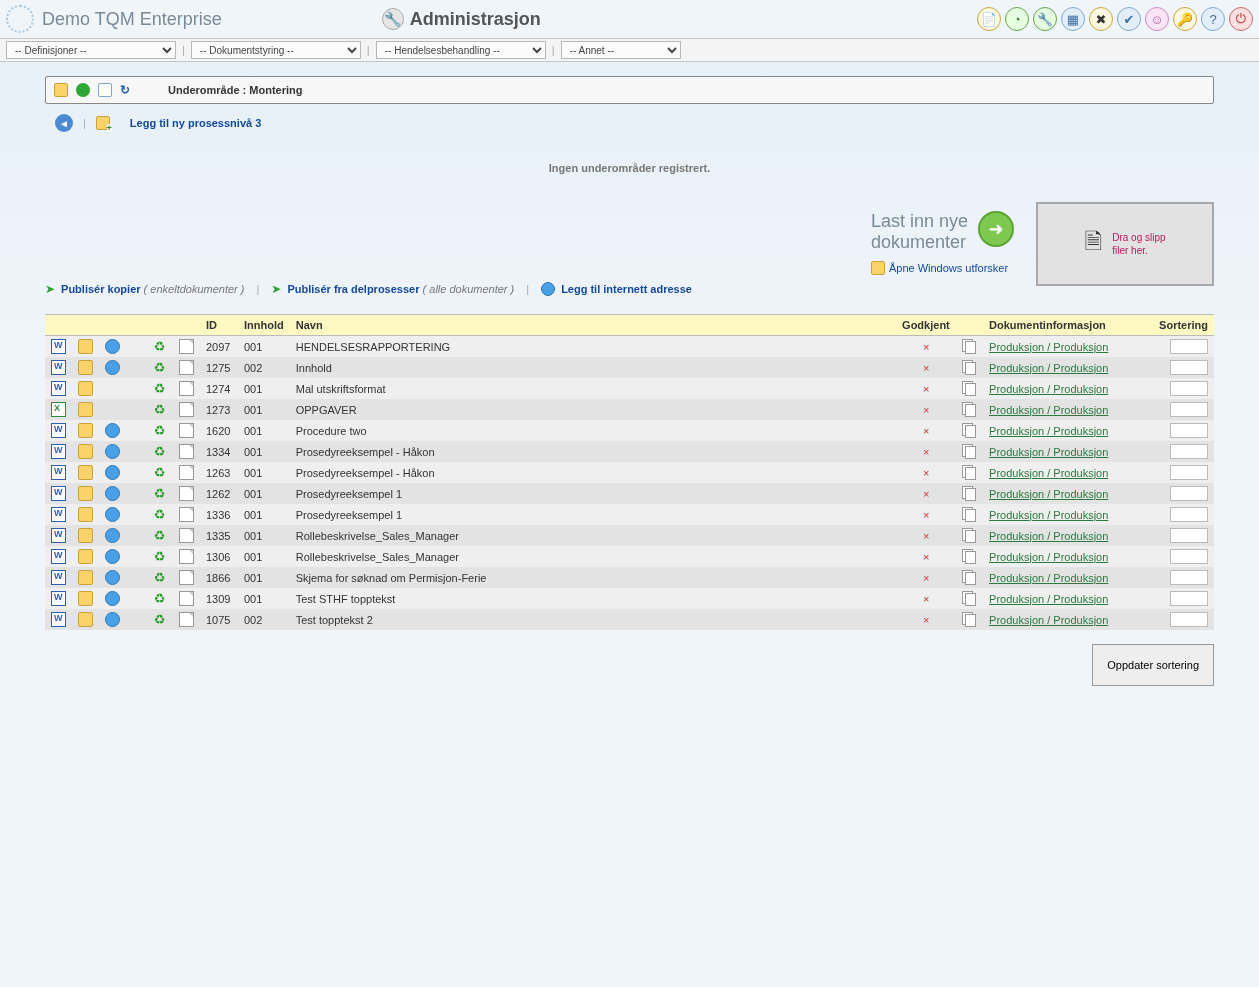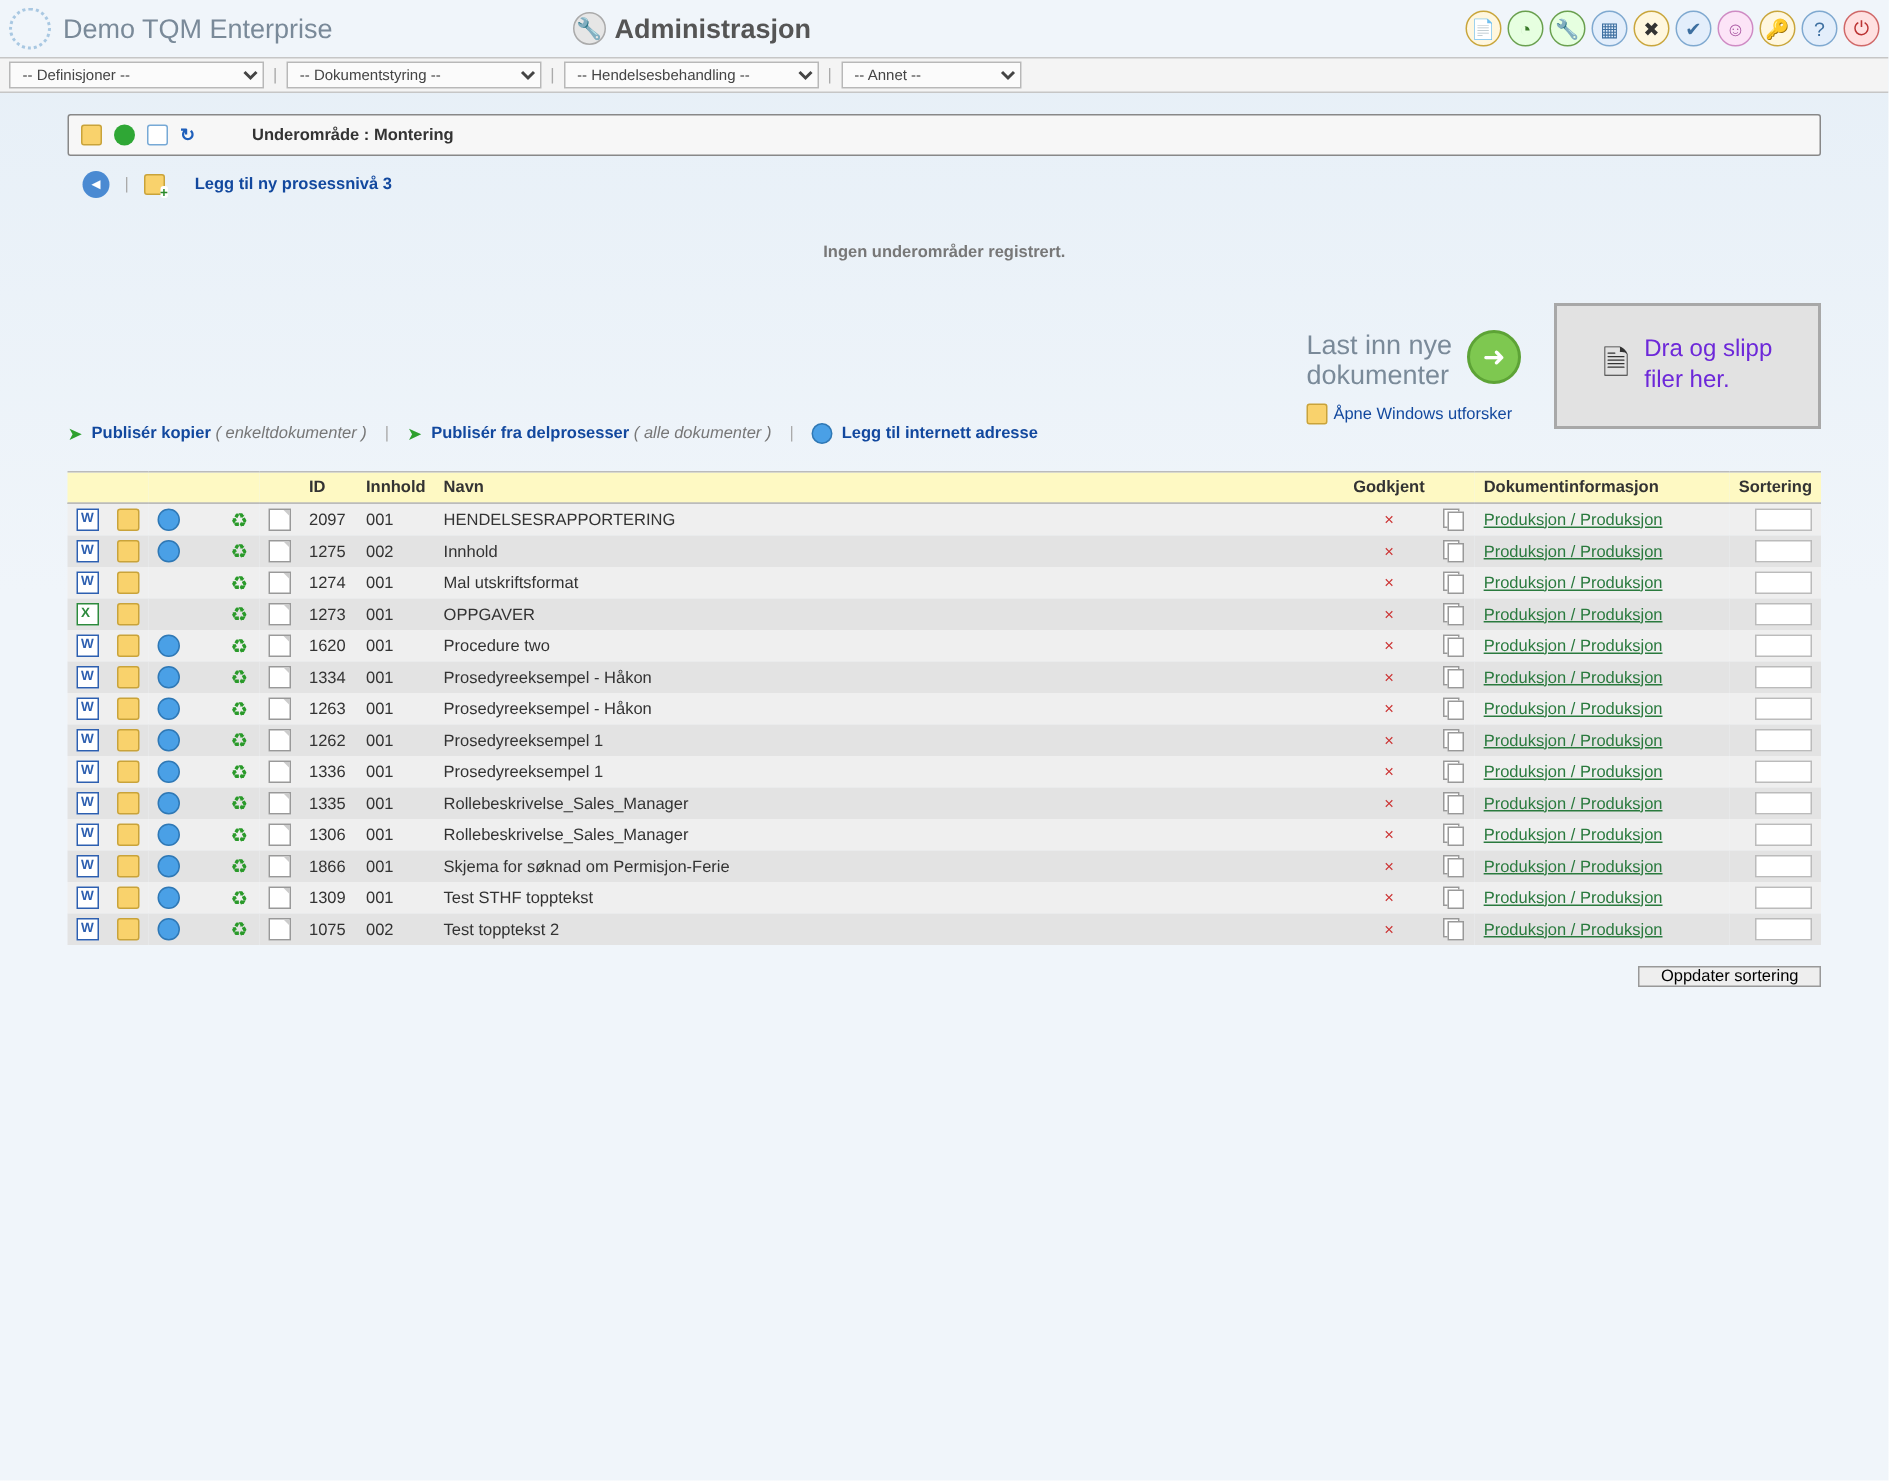--- a/index.html
+++ b/index.html
@@ -41,31 +41,31 @@
   .back-ico { width:18px; height:18px; background:#4a8ad2; border-radius:50%;
               display:inline-flex; align-items:center; justify-content:center; color:#fff;
               font-size:10px; cursor:pointer; }
   .plus-ico { width:14px; height:14px; background:#f9d26c; border:1px solid #c9a33a;
               border-radius:2px; position:relative; }
   .plus-ico::after { content:"+"; position:absolute; right:-3px; bottom:-3px; font-size:9px;
                      color:#2a8a2a; font-weight:bold; background:#fff; border-radius:2px;
                      line-height:8px; }
   .link-blue { color:#12489e; font-weight:bold; text-decoration:none; cursor:pointer;padding-left:12px; }
   .status-msg { text-align:center; margin:30px 0 28px 0; font-weight:bold; color:#777; }
-  .upload-row { display:flex; justify-content:flex-end; align-items:flex-end; gap:22px;
+  .upload-row { display:flex; justify-content:flex-end; align-items:center; gap:22px;
                 margin-bottom:0; }
   .load-docs { display:flex; align-items:flex-start; gap:10px; }
   .load-docs-text { font-size:18px; color:#7a8a99; line-height:1.15; }
   .big-arrow { width:36px; height:36px; background:#7ec850; border:2px solid #5da336;
                border-radius:50%; display:inline-flex; align-items:center; justify-content:center;
                color:#fff; font-size:18px; cursor:pointer; }
   .drop-zone { border:2px solid #a8a8a8; background:#e2e2e2; width:178px; height:84px;
                display:flex; align-items:center; justify-content:center; gap:10px; padding:8px; }
   .dz-ico { font-size:22px; }
-  .dz-text { font-size:16px; color:#6d28d9; line-height:1.3; }
+  .dz-text { font-size:10px; color:#be185d; line-height:1.3; }
   .open-explorer { margin-top:8px; color:#12489e; font-size:11px; text-decoration:none;
                    display:inline-flex; align-items:center; gap:4px; cursor:pointer; }
   .pub-row { display:flex; align-items:center; gap:6px; margin-top:-4px; margin-bottom:18px; }
   .pub-link { font-size:11px; color:#12489e; font-weight:bold; cursor:pointer; text-decoration:none; }
   .pub-sub { color:#777; font-weight:normal;font-style:italic; }
   .sep { color:#aaa; margin:0 6px; }
   .green-bullet { color:#2ea02e; font-size:12px; }
   .globe-ico { width:14px; height:14px; display:inline-block; border-radius:50%;
                background:#4aa0e6; border:1px solid #2f78b5; }
   table.docs { width:100%; border-collapse:collapse; font-size:11px; }
@@ -89,21 +89,21 @@
   .ico-page::after { content:""; position:absolute; right:0; top:0; border-top:4px solid #ccc;
                      border-left:4px solid transparent; }
   .ico-pages { position:relative; }
   .ico-pages .p1,.ico-pages .p2 { position:absolute; width:11px; height:13px; background:#fff;
                border:1px solid #999; }
   .ico-pages .p1 { left:0; top:0; }
   .ico-pages .p2 { left:3px; top:2px; }
   .red-x { color:#c33; font-size:11px; text-align:center; }
   .info-link { color:#2a7a3e; text-decoration:underline; cursor:pointer; }
   .sort-input { width:38px; height:15px; border:1px solid #bbb; background:#fff; }
-  .btn { background:#eee; border:1px solid #999; padding:0 14px; font-size:11px;
+  .btn { background:#eee; border:1px solid #999; padding:14px 14px; font-size:11px;
          cursor:pointer; }
   .btn-row { text-align:right; margin-top:14px; }
   td.iconcell { width:20px; text-align:center; padding:3px 2px; }
 </style>
 </head>
 <body>
 
 <div class="header">
   <span class="logo-circle"></span>
   <span class="app-title">Demo TQM Enterprise</span>

